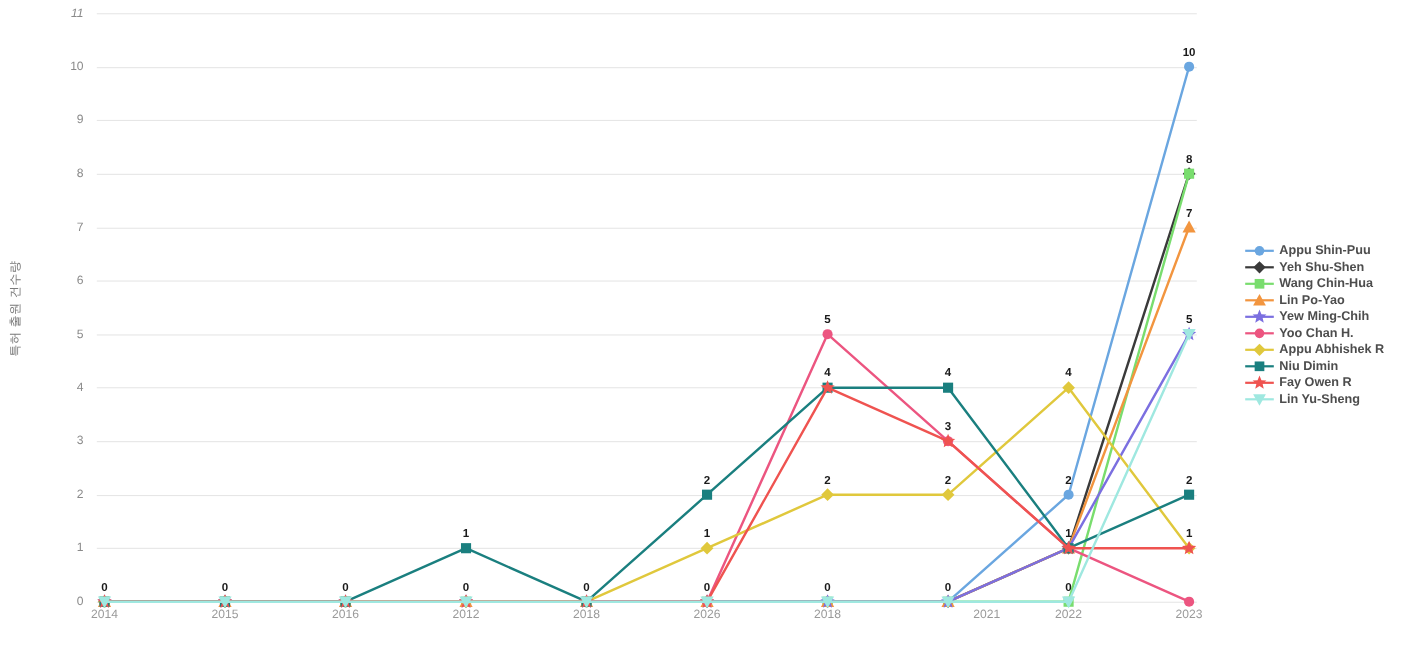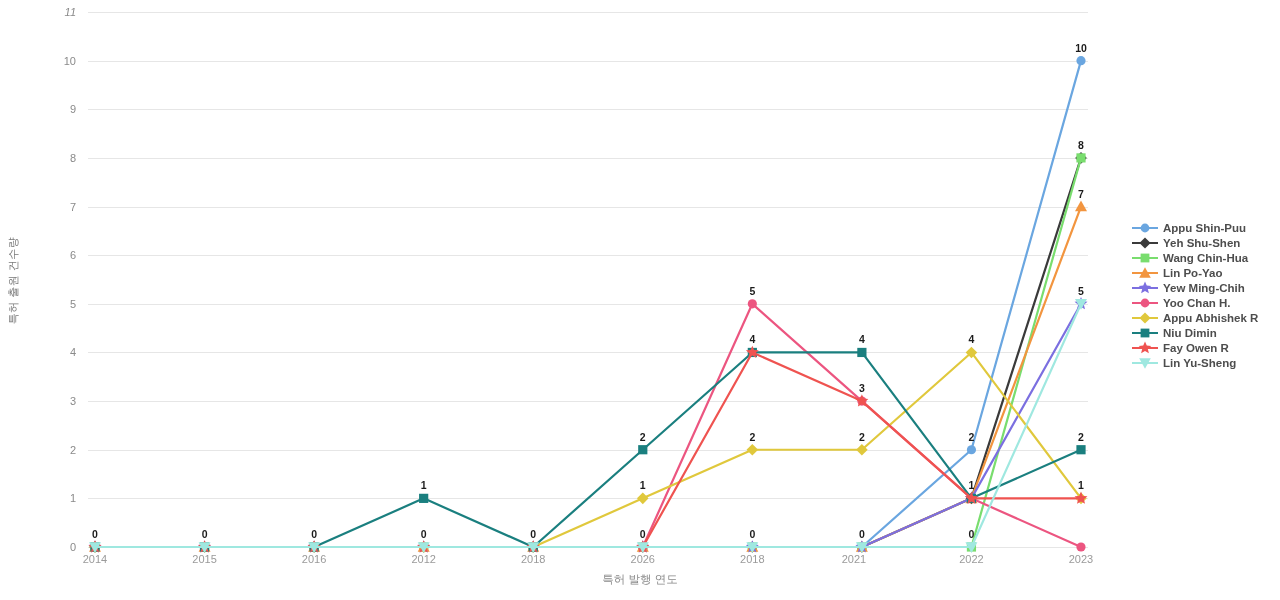--- a/index.html
+++ b/index.html
@@ -164,21 +164,21 @@
         <div style="top: 0px; left: -52px; font-style: italic;">11</div>
       </div>
     <div id="x-tick-layer">
         <div style="left: 7px;">2014</div>
         <div style="left: 116.556px;">2015</div>
         <div style="left: 226.111px;">2016</div>
         <div style="left: 335.667px;">2012</div>
         <div style="left: 445.222px;">2018</div>
         <div style="left: 554.778px;">2026</div>
         <div style="left: 664.333px;">2018</div>
-        <div style="left: 766px;">2021</div>
+        <div style="left: 809px;">2021</div>
         <div style="left: 883.444px;">2022</div>
         <div style="left: 993px;">2023</div>
       </div>
     <svg id="svg-layer" width="1000" height="535" viewBox="0 0 1000 535">
         <g>
           <polyline points="7.00,535.00 116.56,535.00 226.11,535.00 335.67,535.00 445.22,535.00 554.78,535.00 664.33,535.00 773.89,535.00 883.44,437.73 993.00,48.64" fill="none" stroke="#6aa6e0" stroke-width="2.2" stroke-linejoin="round" stroke-linecap="round"></polyline>
           <circle cx="7" cy="535" r="4.6" fill="#6aa6e0"></circle>
           <circle cx="116.55555555555556" cy="535" r="4.6" fill="#6aa6e0"></circle>
           <circle cx="226.11111111111111" cy="535" r="4.6" fill="#6aa6e0"></circle>
           <circle cx="335.6666666666667" cy="535" r="4.6" fill="#6aa6e0"></circle>
@@ -331,23 +331,20 @@
         <div class="pt-label" style="left: 883.444px; top: 333.455px;">4</div>
         <div class="pt-label" style="left: 993px; top: 479.364px;">1</div>
         <div class="pt-label" style="left: 993px; top: 430.727px;">2</div>
         <div class="pt-label" style="left: 993px; top: 284.818px;">5</div>
         <div class="pt-label" style="left: 993px; top: 187.545px;">7</div>
         <div class="pt-label" style="left: 993px; top: 138.909px;">8</div>
         <div class="pt-label" style="left: 993px; top: 41.6364px;">10</div>
       </div>
   </div>
 
-  <div id="x-axis-title">
-    <span>특허 발행 연도</span>
-  </div>
 
   <div id="legend">
       <div class="legend-item">
         <div class="legend-swatch">
           <div class="lsline" style="background: rgb(106, 166, 224);"></div>
           <svg width="16" height="16" viewBox="0 0 16 16">
             <circle cx="8" cy="8" r="4.4" fill="#6aa6e0"></circle>
           </svg>
         </div>
         <span class="legend-label">Appu Shin-Puu</span>

